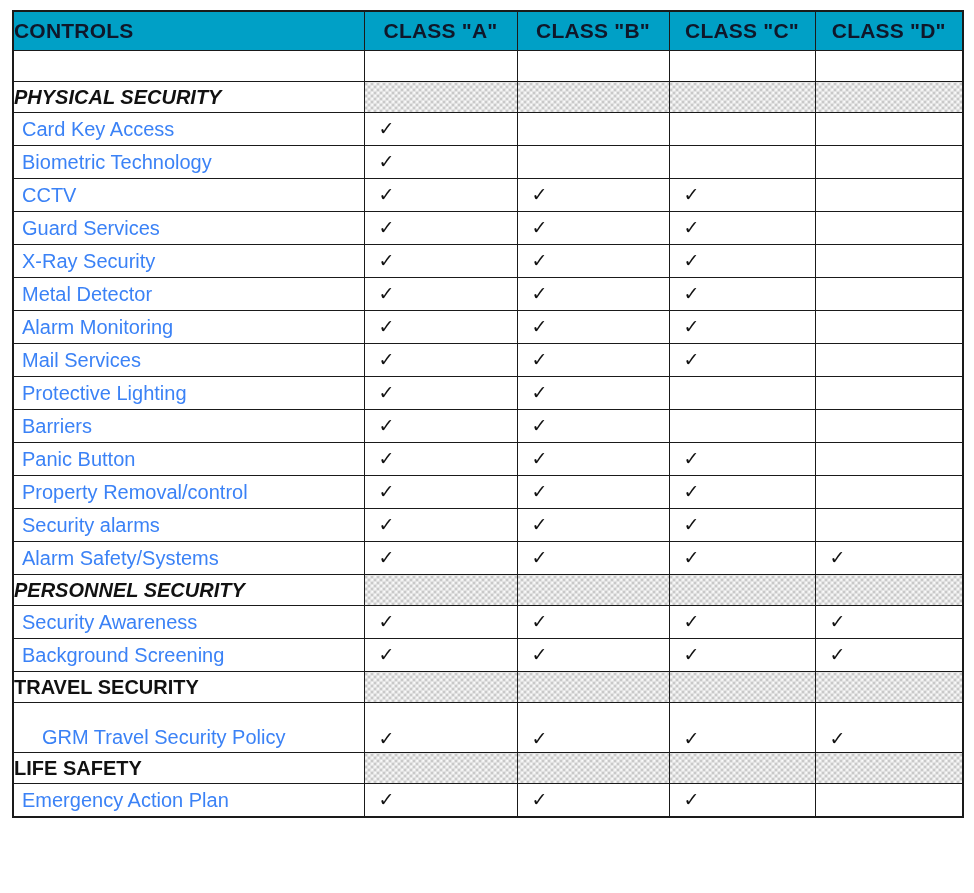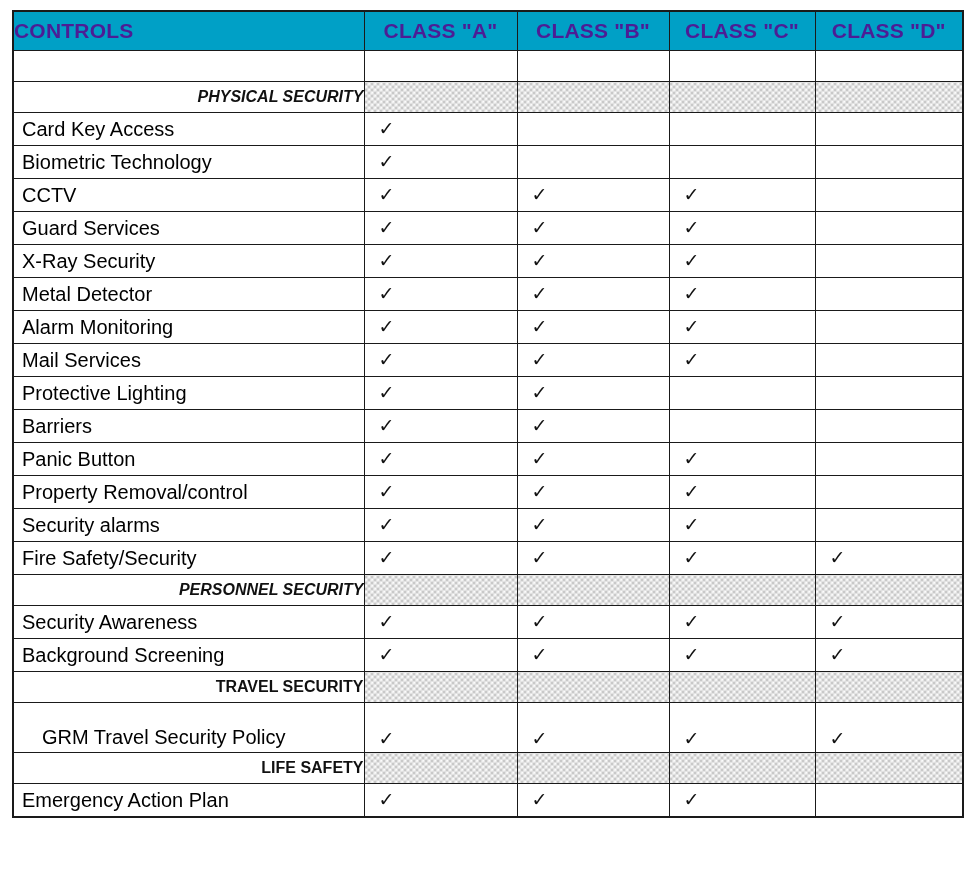--- a/index.html
+++ b/index.html
@@ -33,21 +33,21 @@
 
   table.matrix td, table.matrix th {
     border: 1.6px solid #1a1a1a;
     padding: 0;
     vertical-align: middle;
   }
 
   
   tr.header-row th {
     background: #00A0C6;
-    color: #4c1d95;
+    color: #0f172a;
     height: 38px;
     font-size: 21px;
     font-weight: bold;
     letter-spacing: 0.2px;
   }
   th.head-controls {
     text-align: left;
     padding-left: 10px;
   }
   th.head-class {
@@ -56,45 +56,44 @@
 
   
   tr.spacer-row td {
     height: 30px;
     background: #ffffff;
   }
 
   
   tr.section-row td.section-label {
     height: 30px;
-    font-size: 16px;
+    font-size: 20px;
     font-weight: bold;
     color: #111111;
-    padding-left: 8px;
+    padding-left: 0;
     background: #ffffff;
     white-space: nowrap;
-    text-align: right;
   }
   tr.section-row td.section-label.italic {
     font-style: italic;
   }
   td.hatched {
     background-color: #c9c9c9;
     background-image:
       linear-gradient(45deg, rgba(255,255,255,0.95) 25%, transparent 25%, transparent 75%, rgba(255,255,255,0.95) 75%),
       linear-gradient(45deg, rgba(255,255,255,0.95) 25%, transparent 25%, transparent 75%, rgba(255,255,255,0.95) 75%);
     background-size: 6px 6px;
     background-position: 0 0, 3px 3px;
   }
 
   
   tr.item-row td.item-label {
     height: 32px;
     font-size: 20px;
-    color: #000000;
+    color: #3b82f6;
     padding-left: 8px;
     background: #ffffff;
     white-space: nowrap;
     margin-top: 48px;
   }
   tr.item-row td.mark-cell {
     background: #ffffff;
     text-align: left;
     padding-left: 14px;
   }
@@ -238,21 +237,21 @@
           <td class="mark-cell"><span class="check empty">✓</span></td>
         </tr>
         <tr class="item-row">
           <td class="item-label">Security alarms</td>
           <td class="mark-cell"><span class="check">✓</span></td>
           <td class="mark-cell"><span class="check">✓</span></td>
           <td class="mark-cell"><span class="check">✓</span></td>
           <td class="mark-cell"><span class="check empty">✓</span></td>
         </tr>
         <tr class="item-row">
-          <td class="item-label">Fire Safety/Security</td>
+          <td class="item-label">Alarm Safety/Systems</td>
           <td class="mark-cell"><span class="check">✓</span></td>
           <td class="mark-cell"><span class="check">✓</span></td>
           <td class="mark-cell"><span class="check">✓</span></td>
           <td class="mark-cell"><span class="check">✓</span></td>
         </tr>
         <tr class="section-row">
           <td class="section-label italic">PERSONNEL SECURITY</td>
           <td class="hatched"></td>
           <td class="hatched"></td>
           <td class="hatched"></td>

